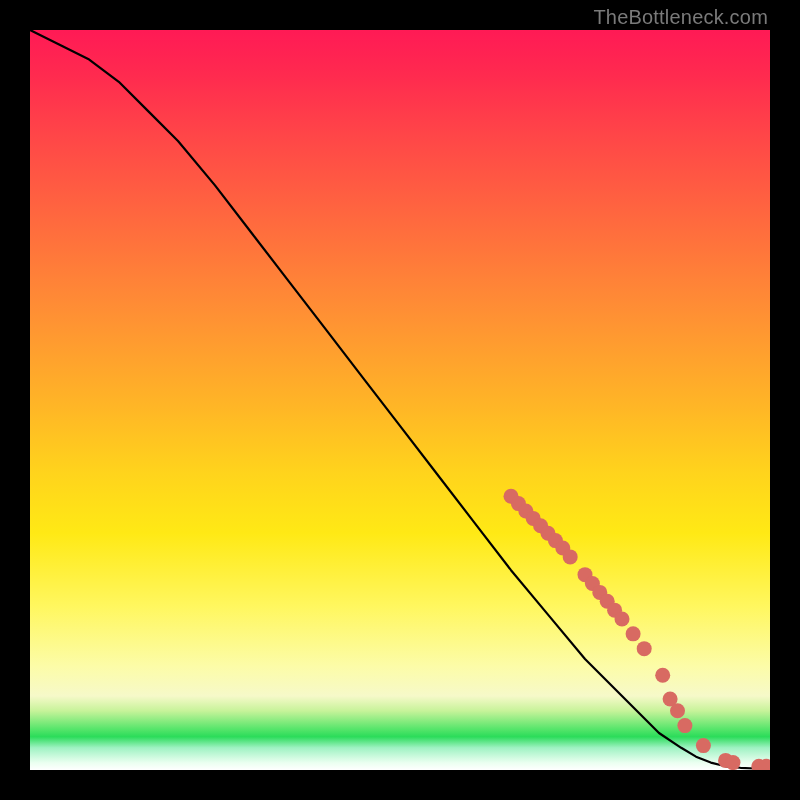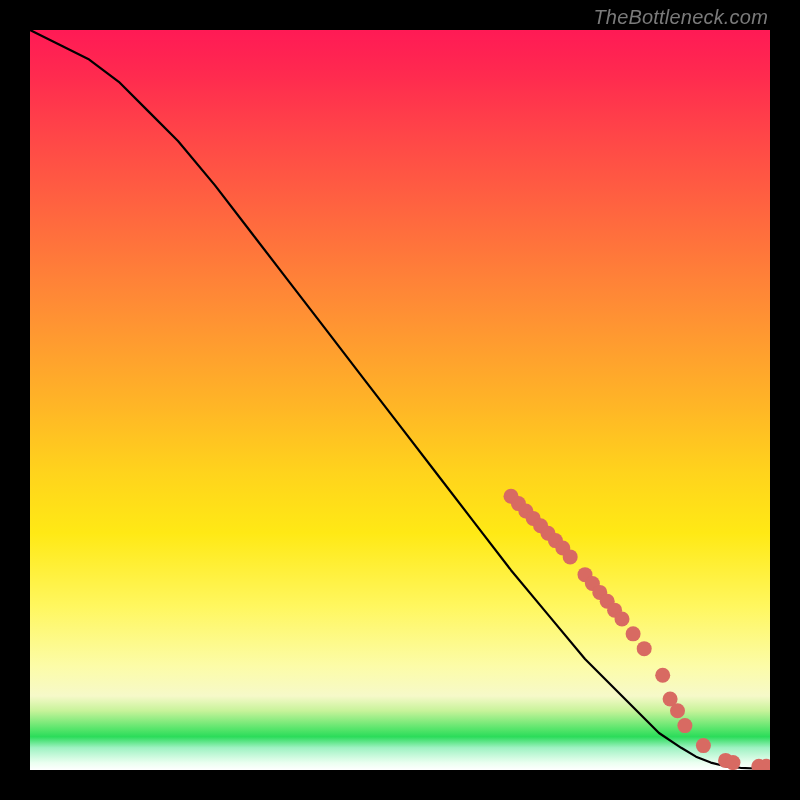--- a/index.html
+++ b/index.html
@@ -54,21 +54,20 @@
   }
   .watermark {
     position: absolute;
     top: 6px;
     right: 32px;
     color: #7a7a7a;
     font-size: 20px;
     font-weight: 500;
     letter-spacing: 0.2px;
     user-select: none;
-    font-style: italic;
   }
   svg.curve {
     position: absolute;
     inset: 0;
   }
 </style>
 </head>
 <body>
 
 <div class="frame">

